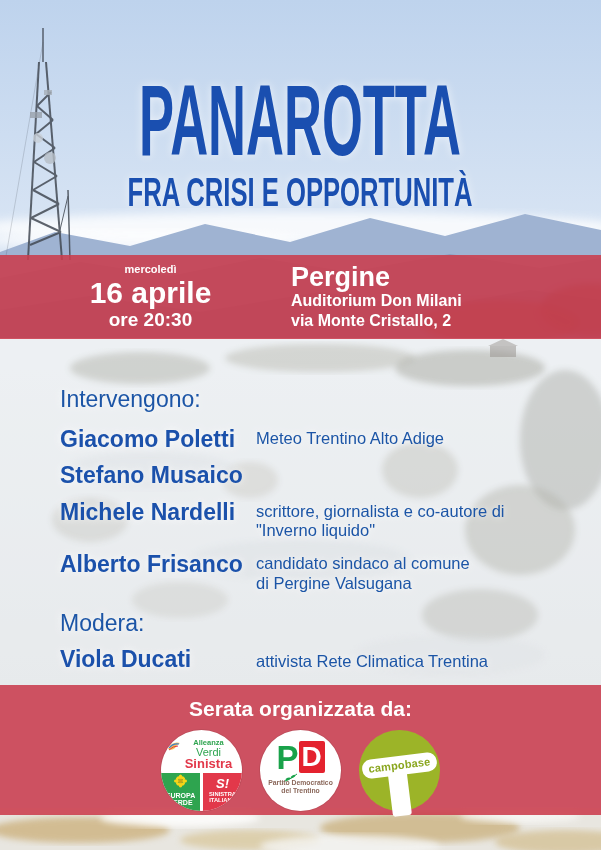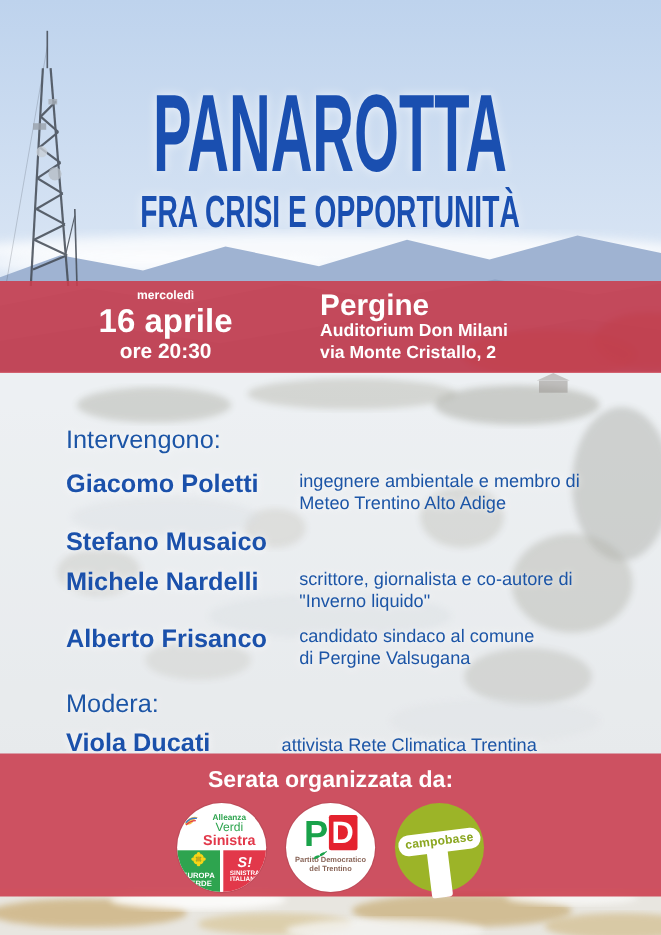--- a/index.html
+++ b/index.html
@@ -22,21 +22,21 @@
   .date-date{font-size:30px;font-weight:bold;}
   .date-time{font-size:19px;font-weight:bold;}
   .venue-col{margin-left:48px;line-height:1.25;}
   .venue-city{font-size:27px;font-weight:bold;line-height:1.05;}
   .venue-line{font-size:16px;font-weight:bold;}
 
   
   .speakers{position:absolute;left:60px;right:30px;top:350px;color:#1c55a6;
             text-shadow:0 0 7px rgba(255,255,255,.85);margin-top:36px;}
   .sec-heading{font-size:23px;margin-bottom:14px;}
-  .sp-row{display:grid;grid-template-columns:196px 1fr;margin-bottom:11px;gap:16px;}
+  .sp-row{display:grid;grid-template-columns:196px 1fr;margin-bottom:11px;}
   .sp-name{font-size:23px;font-weight:bold;line-height:1.1;color:#1b51ab;}
   .sp-role{font-size:16.5px;line-height:1.2;margin-top:2px;}
   .modera{margin-top:16px;}
   .modera .sec-heading{margin-bottom:10px;}
   .mod-row{display:grid;grid-template-columns:196px 1fr;align-items:baseline;}
 
   
   .band-bottom{top:685px;height:130px;text-align:center;}
   .org-heading{font-size:21px;font-weight:bold;margin-top:12px;}
   .logos{display:flex;justify-content:center;gap:18px;margin-top:9px;}
@@ -187,21 +187,20 @@
       <div class="venue-line">via Monte Cristallo, 2</div>
     </div>
   </div>
 
   <div class="speakers">
     <div class="sec-heading">Intervengono:</div>
 
     <div class="sp-row">
       <div class="sp-name">Giacomo Poletti</div>
       <div class="sp-role">
-        <div>ingegnere ambientale e membro di</div>
         <div>Meteo Trentino Alto Adige</div>
       </div>
     </div>
 
     <div class="sp-row">
       <div class="sp-name">Stefano Musaico</div>
     </div>
 
     <div class="sp-row">
       <div class="sp-name">Michele Nardelli</div>

